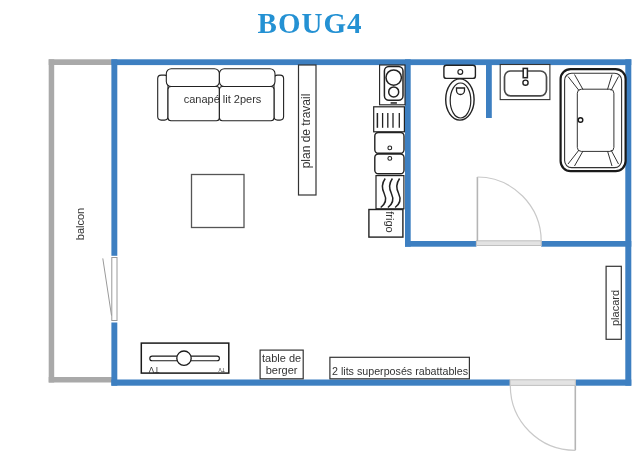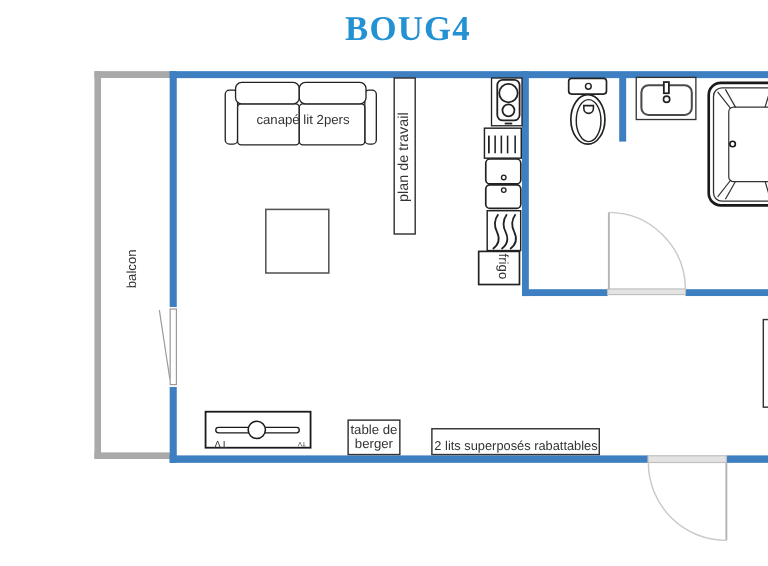--- a/index.html
+++ b/index.html
@@ -1,16 +1,16 @@
 <!DOCTYPE html>
 <html><head>
 <meta charset="utf-8">
 <style>
 html,body{margin:0;padding:0;background:#ffffff;}
-#plan{position:relative;width:572px;height:472px;font-family:"Liberation Sans",sans-serif;opacity:0.999;margin-left:30px;}
+#plan{position:relative;width:572px;height:472px;font-family:"Liberation Sans",sans-serif;opacity:0.999;}
 svg text{font-family:"Liberation Sans",sans-serif;fill:#333333;}
 </style>
 </head>
 <body>
 <div id="plan">
 <svg width="640" height="472" viewBox="0 0 640 472">
 
 <text x="310" y="33" text-anchor="middle" style="font-family:'Liberation Serif',serif;font-size:29px;font-weight:bold;fill:#2491d3;letter-spacing:1px">BOUG4</text>
 
 <rect x="48.7" y="59.3" width="5.5" height="323.2" fill="#a9a9a9"></rect>

